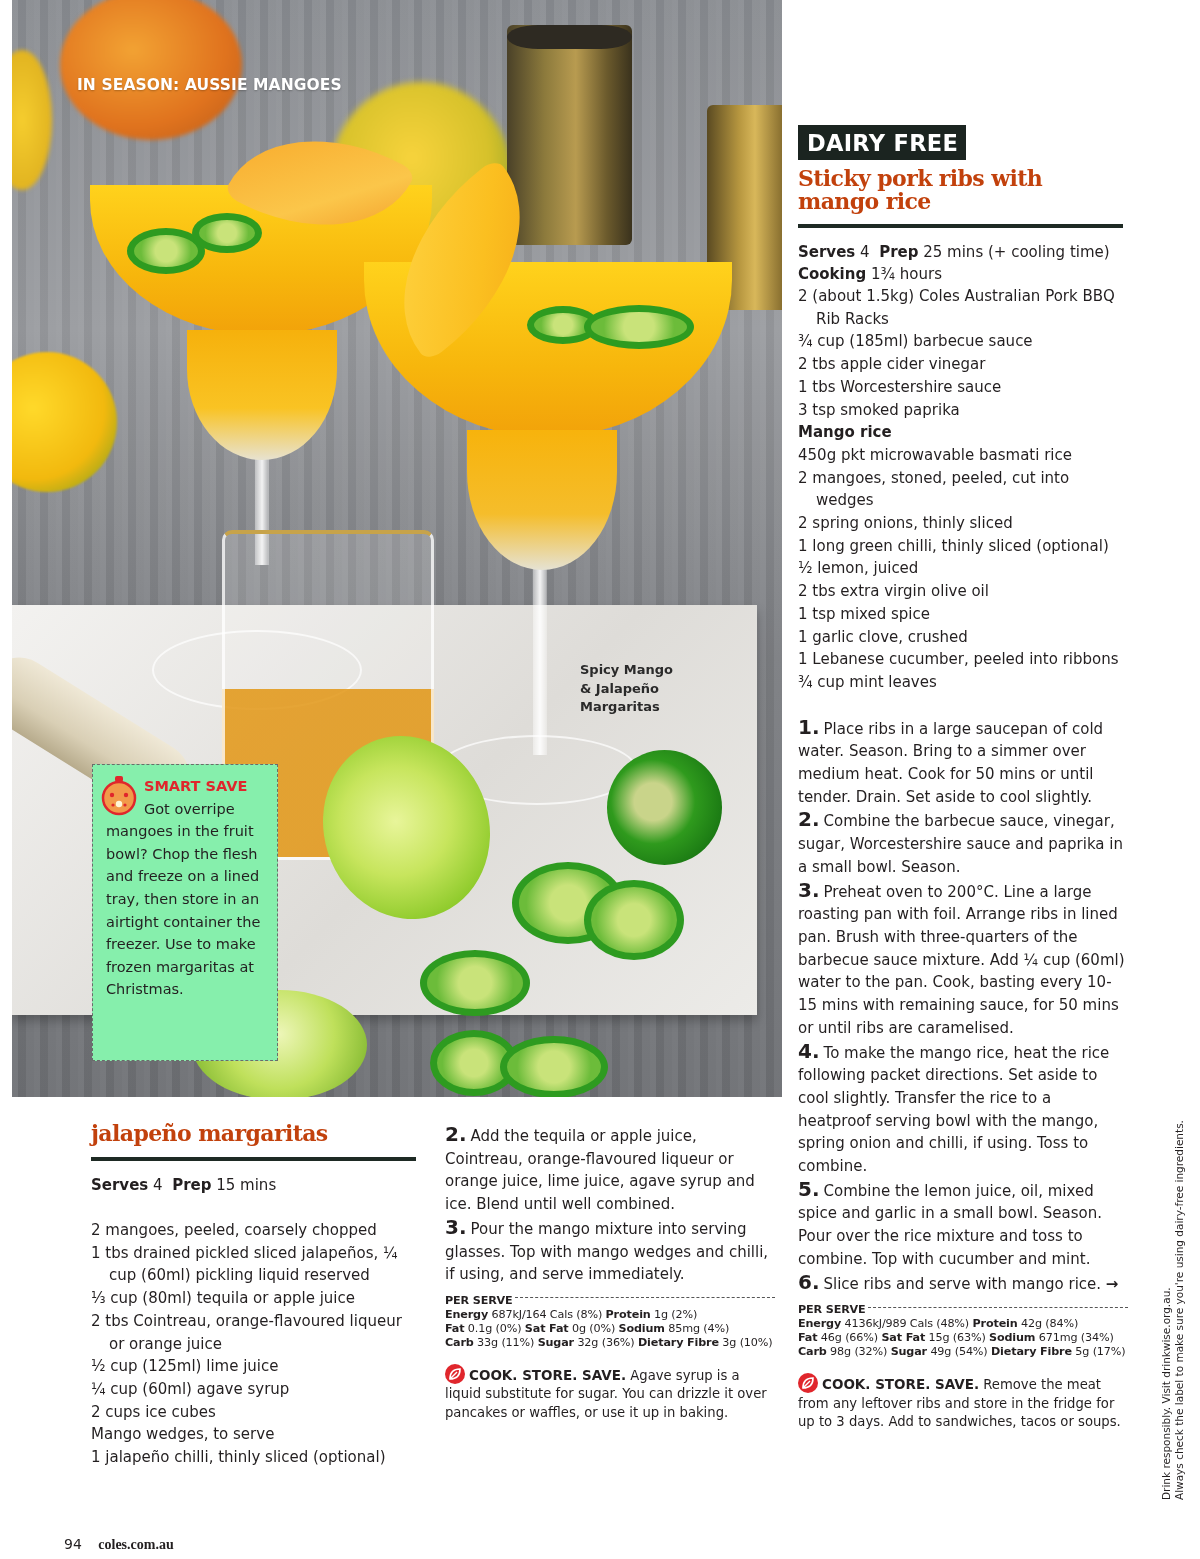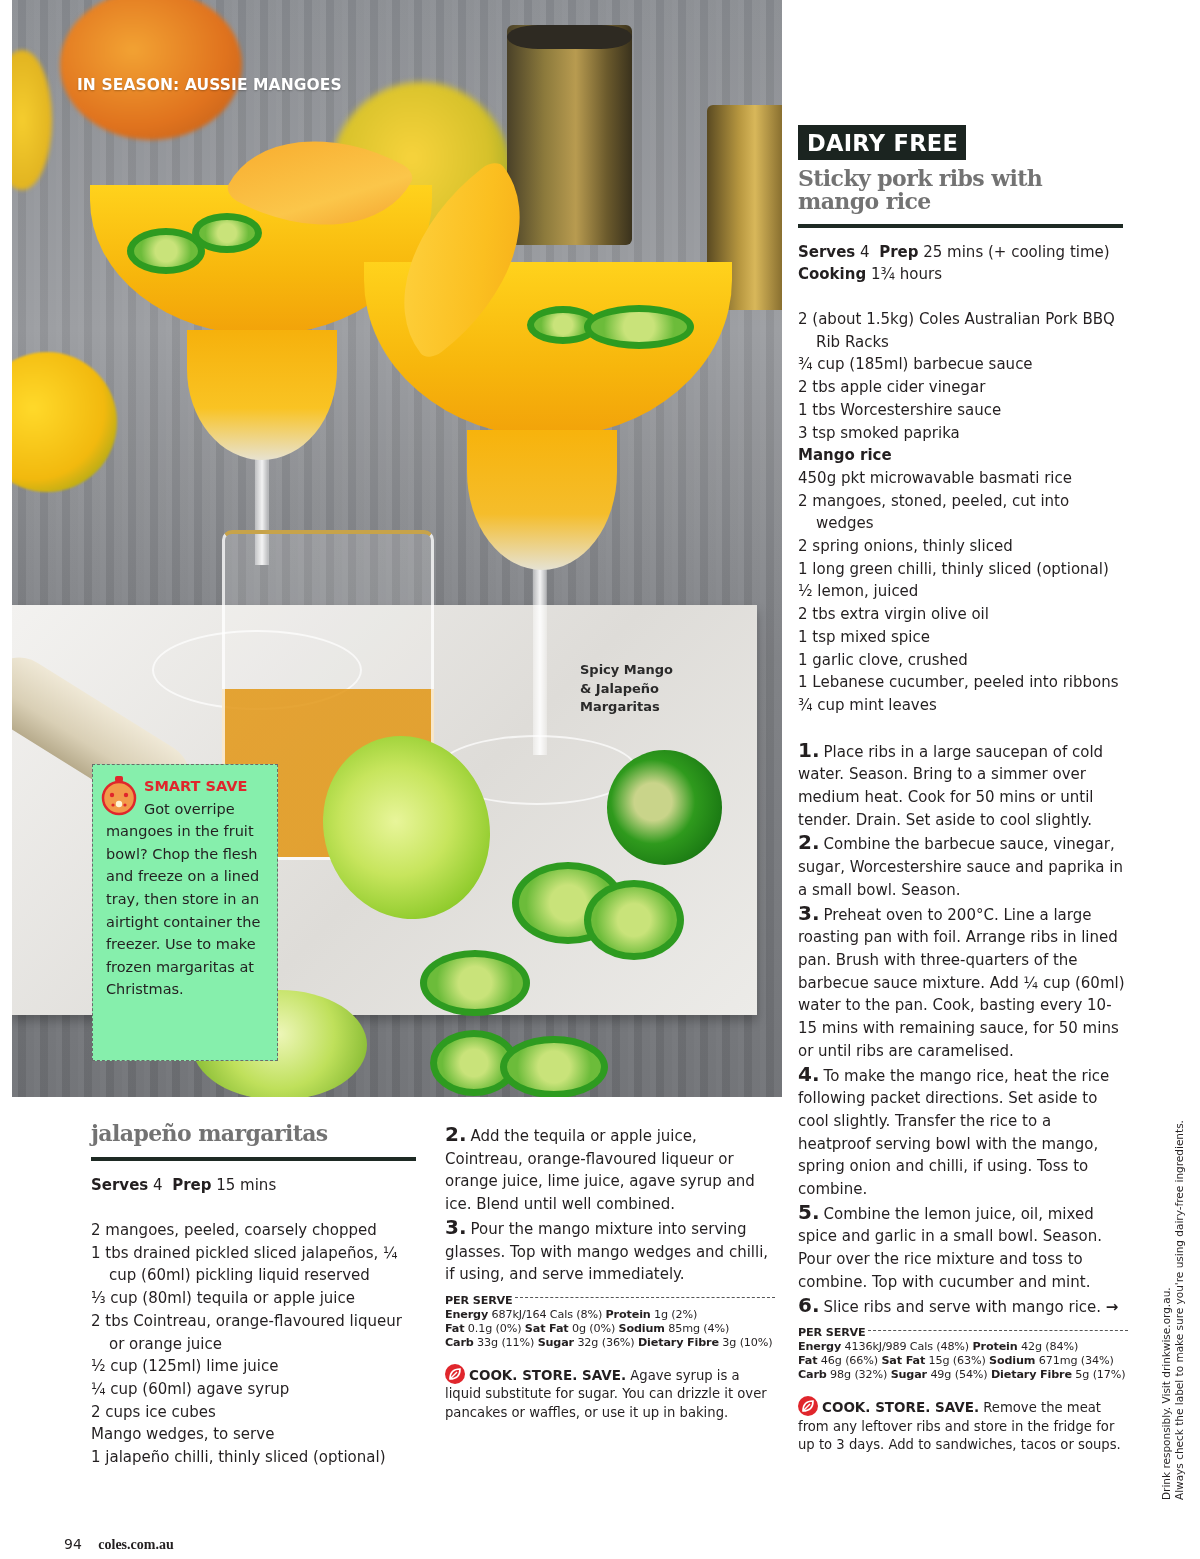--- a/index.html
+++ b/index.html
@@ -58,21 +58,21 @@
     font-size: 14.5px; line-height: 22.6px; color: #231f20;
   }
   .smart-save .ornament {
     float: left; width: 38px; height: 42px; margin: -1px 6px 0 -6px; position: relative;
   }
   .smart-save .ss-title { color: #e0262c; font-weight: bold; font-size: 14.5px; }
 
   
   .serif-title {
     font-family: "DejaVu Serif", serif; font-weight: bold; font-size: 22px; line-height: 23px;
-    letter-spacing: -0.6px; color: #737373;
+    letter-spacing: -0.6px; color: #c2410c;
   }
   .rule { height: 4px; background: #1e2a24; }
   .meta { font-size: 15px; line-height: 22px; }
   .meta b { font-weight: bold; }
   .ing-list { list-style: none; font-size: 15px; line-height: 22.7px; }
   .ing-list li { padding-left: 18px; text-indent: -18px; }
   .ing-list li.sub { font-weight: bold; }
   .method { font-size: 15px; line-height: 22.7px; }
   .method p { margin: 0; }
   .method .num { font-weight: bold; font-size: 20px; margin-right: 4px; }
@@ -86,21 +86,21 @@
 
   
   .col-right { position: absolute; left: 798px; top: 125px; width: 330px; }
   .badge {
     display: inline-block; background: #1b2420; color: #ffffff; font-weight: bold;
     font-size: 22.5px; line-height: 28px; padding: 4px 8px 3px 9px; letter-spacing: 0.3px;
   }
   .col-right .serif-title { margin-top: 7px; }
   .col-right .rule { margin-top: 11px; width: 325px; }
   .col-right .meta { margin-top: 13px; }
-  .col-right .ing-list { margin-top: 23px; }
+  .col-right .ing-list { }
   .col-right .method { margin-top: 22px; }
   .col-right .nutrition { margin-top: 8px; }
   .col-right .css-note { margin-top: 14px; }
 
   .col-left { position: absolute; left: 91px; top: 1122px; width: 330px; }
   .col-left .rule { margin-top: 12px; width: 325px; }
   .col-left .meta { margin-top: 13px; }
   .col-left .ing-list { margin-top: 23px; }
 
   .col-mid { position: absolute; left: 445px; top: 1123px; width: 330px; }

